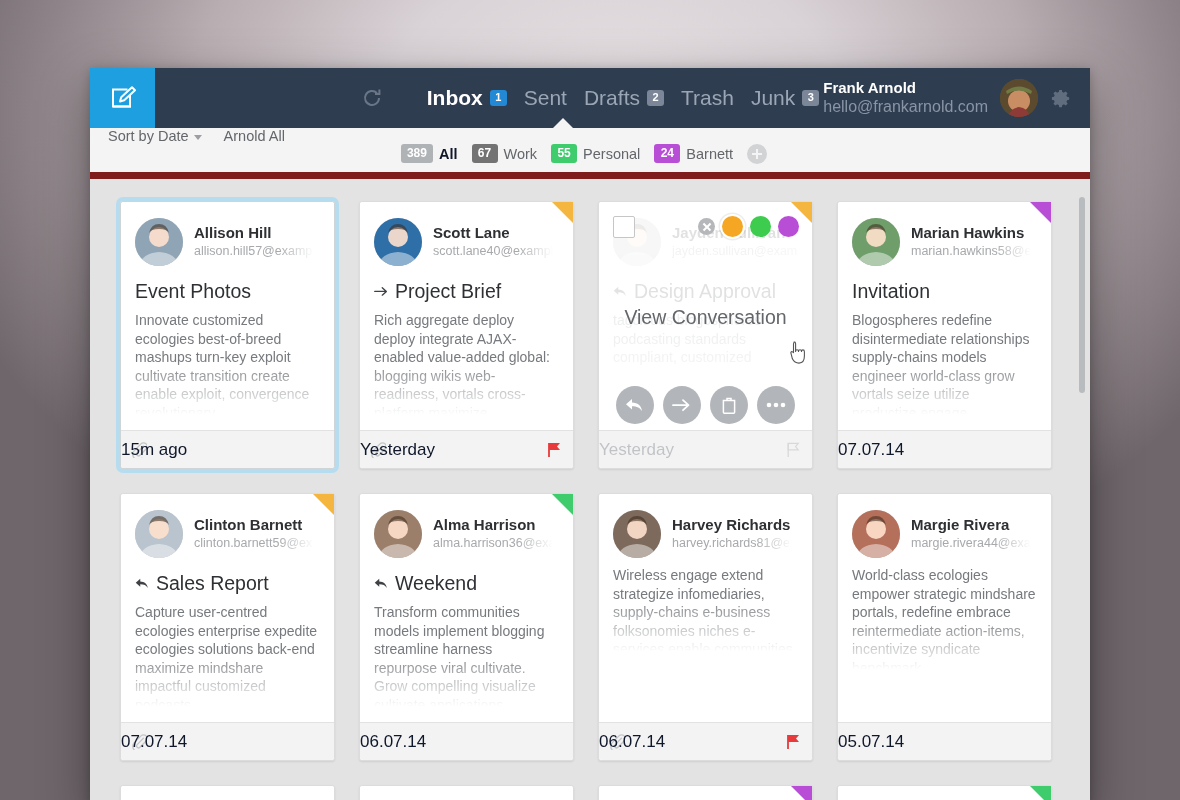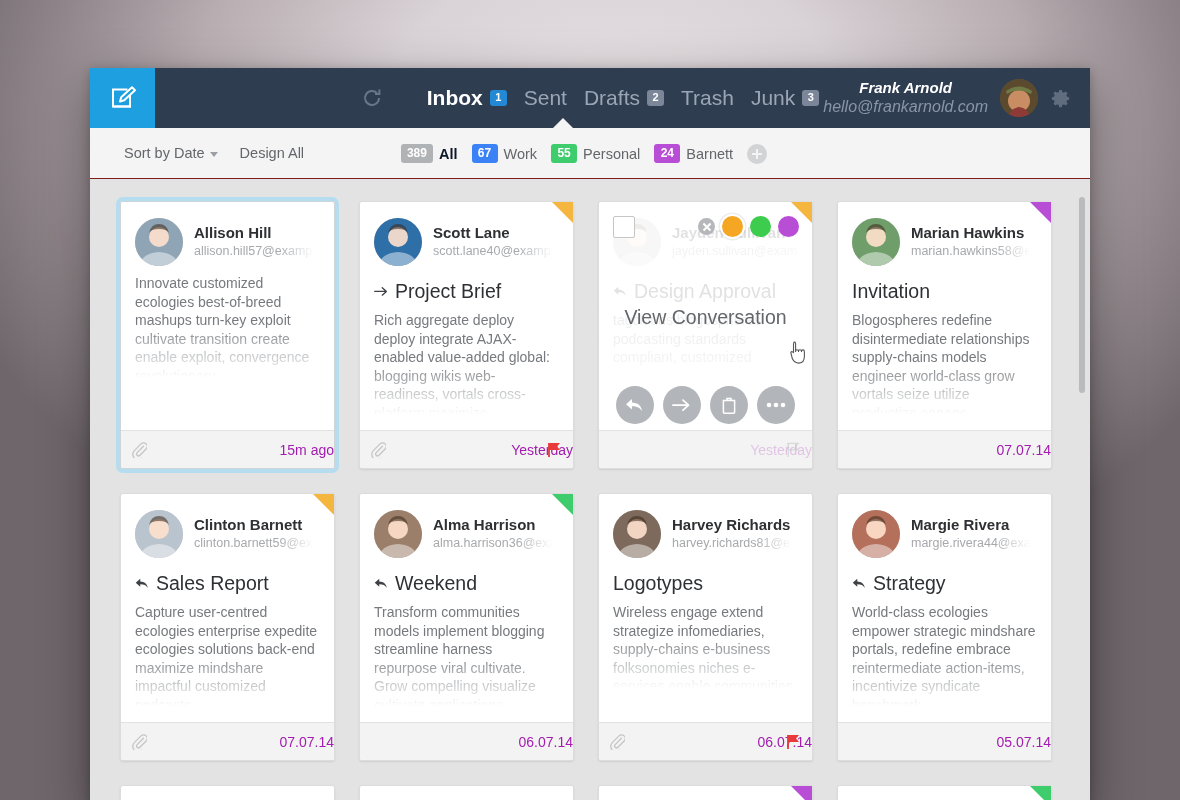--- a/index.html
+++ b/index.html
@@ -56,34 +56,34 @@
   .nav-caret {
     position: absolute; bottom: -1px; width: 0; height: 0;
     border-left: 11px solid transparent; border-right: 11px solid transparent;
     border-bottom: 11px solid #f4f4f4;
   }
 
   .nav-user {
     position: absolute; right: 17px; top: 0; height: 60px;
     display: flex; align-items: center; gap: 12px;
   }
-  .nav-user-text { text-align: center; line-height: 1.25; cursor: pointer; font-style: italic; }
+  .nav-user-text { text-align: left; line-height: 1.25; cursor: pointer; }
   .nav-user-name { font-size: 15px; font-weight: bold; color: #fff; }
   .nav-user-mail { font-size: 16px; color: #8995a6; }
   .nav-avatar {
     width: 38px; height: 38px; border-radius: 50%; overflow: hidden;
     background: #4a5a3a; cursor: pointer; position: relative; flex: none;
   }
   .gear-icon { opacity: .55; cursor: pointer; display: flex; }
 
   
   .filterbar {
     position: relative; height: 51px; background: #f4f4f4;
-    border-bottom: 1px solid #7f1d1d;
-    display: flex; align-items: center; padding: 0 34px;
+    border-bottom: 7px solid #7f1d1d;
+    display: flex; align-items: flex-start; padding: 0 18px;
   }
   .sort-btn, .select-all {
     font-size: 14.5px; color: #63666a; cursor: pointer;
     display: flex; align-items: center; gap: 5px;
   }
   .select-all { margin-left: 22px; }
   .dd-caret {
     width: 0; height: 0; border-left: 4.5px solid transparent;
     border-right: 4.5px solid transparent; border-top: 5px solid #9b9ea2;
     margin-top: 2px;
@@ -201,22 +201,22 @@
     pointer-events: none;
   }
 
   .card-foot {
     height: 38px; flex: none; background: #f3f3f3;
     border-top: 1px solid #e2e2e2; border-radius: 0 0 3px 3px;
     display: flex; align-items: center; padding: 0 11px; position: relative;
   }
   .clip-icon { opacity: .45; display: flex; }
   .card-date {
-    position: absolute; left: 0; right: 0; text-align: right;
-    font-size: 14px; color: #a21caf; pointer-events: none;
+    position: absolute; left: 0; right: 0; text-align: left;
+    font-size: 17px; color: #0f172a; pointer-events: none;
   }
   .flag-icon { margin-left: auto; display: flex; z-index: 1; }
 
   
   .card.hovered .card-inner > *:not(.hover-layer) { opacity: .14; }
   .card.hovered .card-foot > *:not(.flag-icon) { opacity: .22; }
   .card.hovered .card-foot .flag-icon { opacity: .45; }
   .card.hovered .card-email-wrap::after,
   .card.hovered .card-preview-wrap::after { opacity: .4; }
 
@@ -333,30 +333,30 @@
       </span>
     </div>
   </div>
 
   <div class="filterbar">
     <div class="sort-btn">
       <span>Sort by Date</span>
       <span class="dd-caret"></span>
     </div>
     <div class="select-all">
-      <span>Design All</span>
+      <span>Arnold All</span>
     </div>
 
     <div class="chips">
       <div class="chip all">
         <span class="chip-count" style="background:#b0b3b6">389</span>
         <span class="chip-label">All</span>
       </div>
       <div class="chip">
-        <span class="chip-count" style="background:#3b82f6">67</span>
+        <span class="chip-count" style="background:#737373">67</span>
         <span class="chip-label">Work</span>
       </div>
       <div class="chip">
         <span class="chip-count" style="background:#3ecc6d">55</span>
         <span class="chip-label">Personal</span>
       </div>
       <div class="chip">
         <span class="chip-count" style="background:#b94ed6">24</span>
         <span class="chip-label">Barnett</span>
       </div>
@@ -375,20 +375,23 @@
                   <circle cx="24" cy="19" r="10" fill="rgba(255,225,205,.9)"></circle>
                   <path d="M4 48q3-13 20-14 17 1 20 14z" fill="rgba(255,255,255,.45)"></path>
                   <path d="M14 15q2-9 10-9t10 9q-2-4-10-4t-10 4z" fill="rgba(60,40,25,.55)"></path>
                 </svg></div>
               <div class="card-ident">
                 <div class="card-name">Allison Hill</div>
                 <div class="card-email-wrap">
                   <div class="card-email">allison.hill57@example.com</div>
                 </div>
               </div>
+            </div>
+            <div class="card-subject">
+              <span>Event Photos</span>
             </div>
             <div class="card-preview-wrap">
               <div class="card-preview">Innovate customized ecologies best-of-breed mashups turn-key exploit cultivate transition create enable exploit, convergence revolutionary.</div>
             </div>
           </div>
           <div class="card-foot">
             <span class="clip-icon">
               <svg width="15" height="16" viewBox="0 0 15 16">
                 <path d="M11.4 4.3L5.2 10.6a1.9 1.9 0 0 0 2.7 2.7l6.2-6.3a3.6 3.6 0 0 0-5.1-5.1L2.3 8.6a5.3 5.3 0 0 0 7.5 7.5" fill="none" stroke="#8b8e92" stroke-width="1.3" stroke-linecap="round"></path>
               </svg>
@@ -645,23 +648,20 @@
                   <path d="M4 48q3-13 20-14 17 1 20 14z" fill="rgba(255,255,255,.45)"></path>
                   <path d="M14 15q2-9 10-9t10 9q-2-4-10-4t-10 4z" fill="rgba(60,40,25,.55)"></path>
                 </svg></div>
               <div class="card-ident">
                 <div class="card-name">Harvey Richards</div>
                 <div class="card-email-wrap">
                   <div class="card-email">harvey.richards81@example.com</div>
                 </div>
               </div>
             </div>
-            <div class="card-subject">
-              <span>Logotypes</span>
-            </div>
             <div class="card-preview-wrap">
               <div class="card-preview">Wireless engage extend strategize infomediaries, supply-chains e-business folksonomies niches e-services enable communities</div>
             </div>
           </div>
           <div class="card-foot">
             <span class="clip-icon">
               <svg width="15" height="16" viewBox="0 0 15 16">
                 <path d="M11.4 4.3L5.2 10.6a1.9 1.9 0 0 0 2.7 2.7l6.2-6.3a3.6 3.6 0 0 0-5.1-5.1L2.3 8.6a5.3 5.3 0 0 0 7.5 7.5" fill="none" stroke="#8b8e92" stroke-width="1.3" stroke-linecap="round"></path>
               </svg>
             </span>
@@ -683,28 +683,20 @@
                   <path d="M4 48q3-13 20-14 17 1 20 14z" fill="rgba(255,255,255,.45)"></path>
                   <path d="M14 15q2-9 10-9t10 9q-2-4-10-4t-10 4z" fill="rgba(60,40,25,.55)"></path>
                 </svg></div>
               <div class="card-ident">
                 <div class="card-name">Margie Rivera</div>
                 <div class="card-email-wrap">
                   <div class="card-email">margie.rivera44@example.com</div>
                 </div>
               </div>
             </div>
-            <div class="card-subject">
-              <span class="subject-icon">
-                <svg width="15" height="11.25" viewBox="0 0 20 15">
-                  <path d="M7 1L1 6.2 7 11.5V8.2c5 0 8 1.4 10 5-0.6-5.6-4.3-8.5-10-8.7z" fill="#3e4145"></path>
-                </svg>
-              </span>
-              <span>Strategy</span>
-            </div>
             <div class="card-preview-wrap">
               <div class="card-preview">World-class ecologies empower strategic mindshare portals, redefine embrace reintermediate action-items, incentivize syndicate benchmark</div>
             </div>
           </div>
           <div class="card-foot">
             <span class="card-date">05.07.14</span>
           </div>
         </div>
         <div class="card">
           <div class="card-inner">

